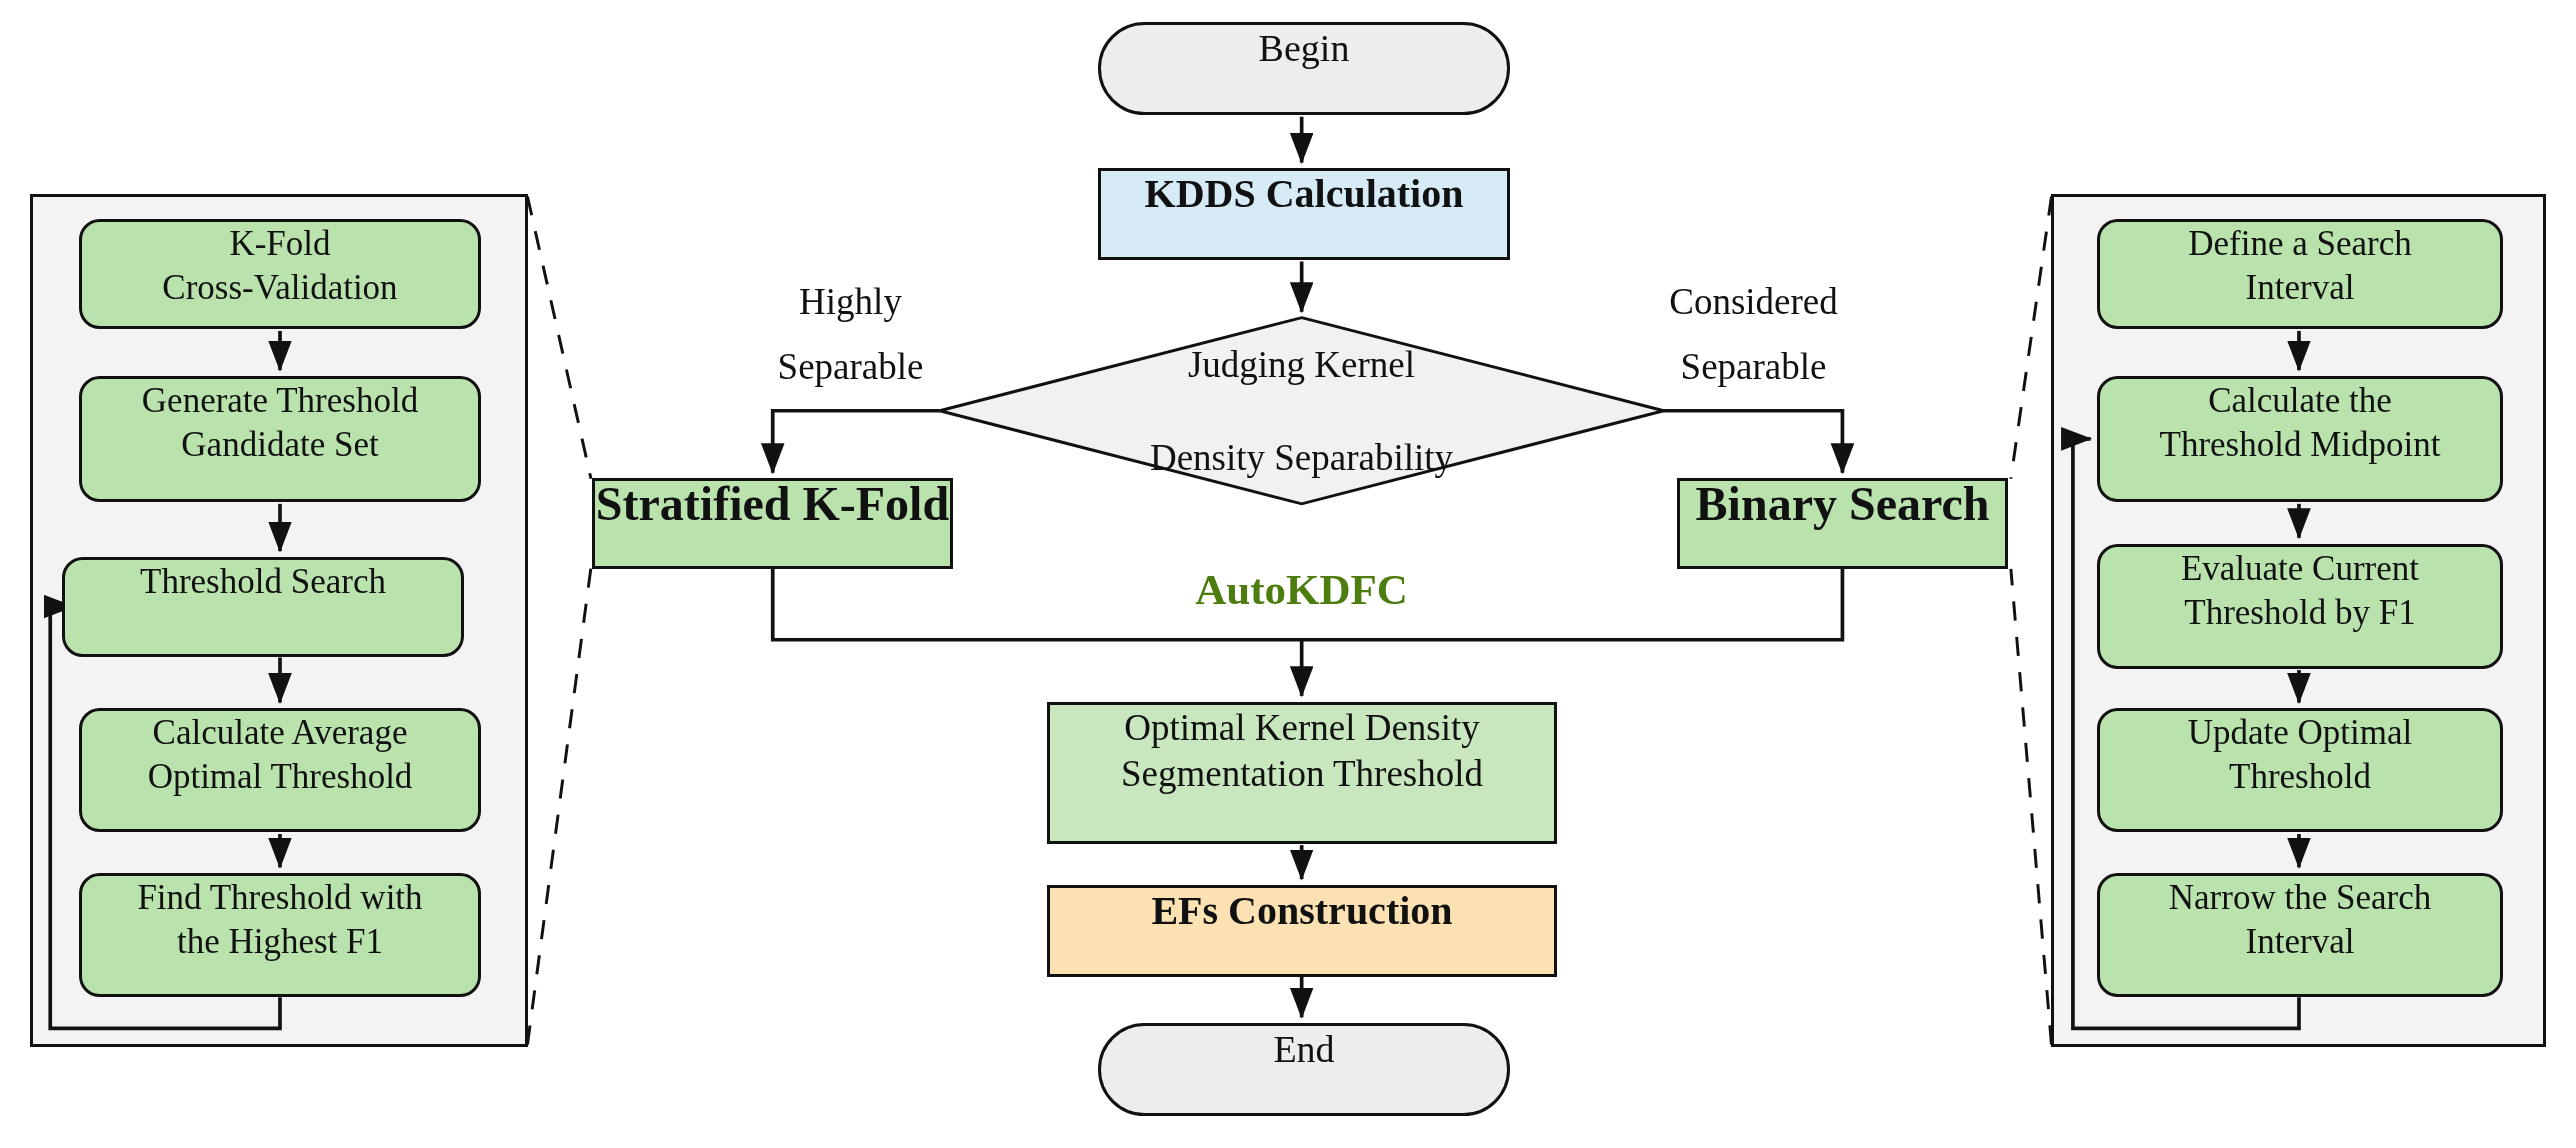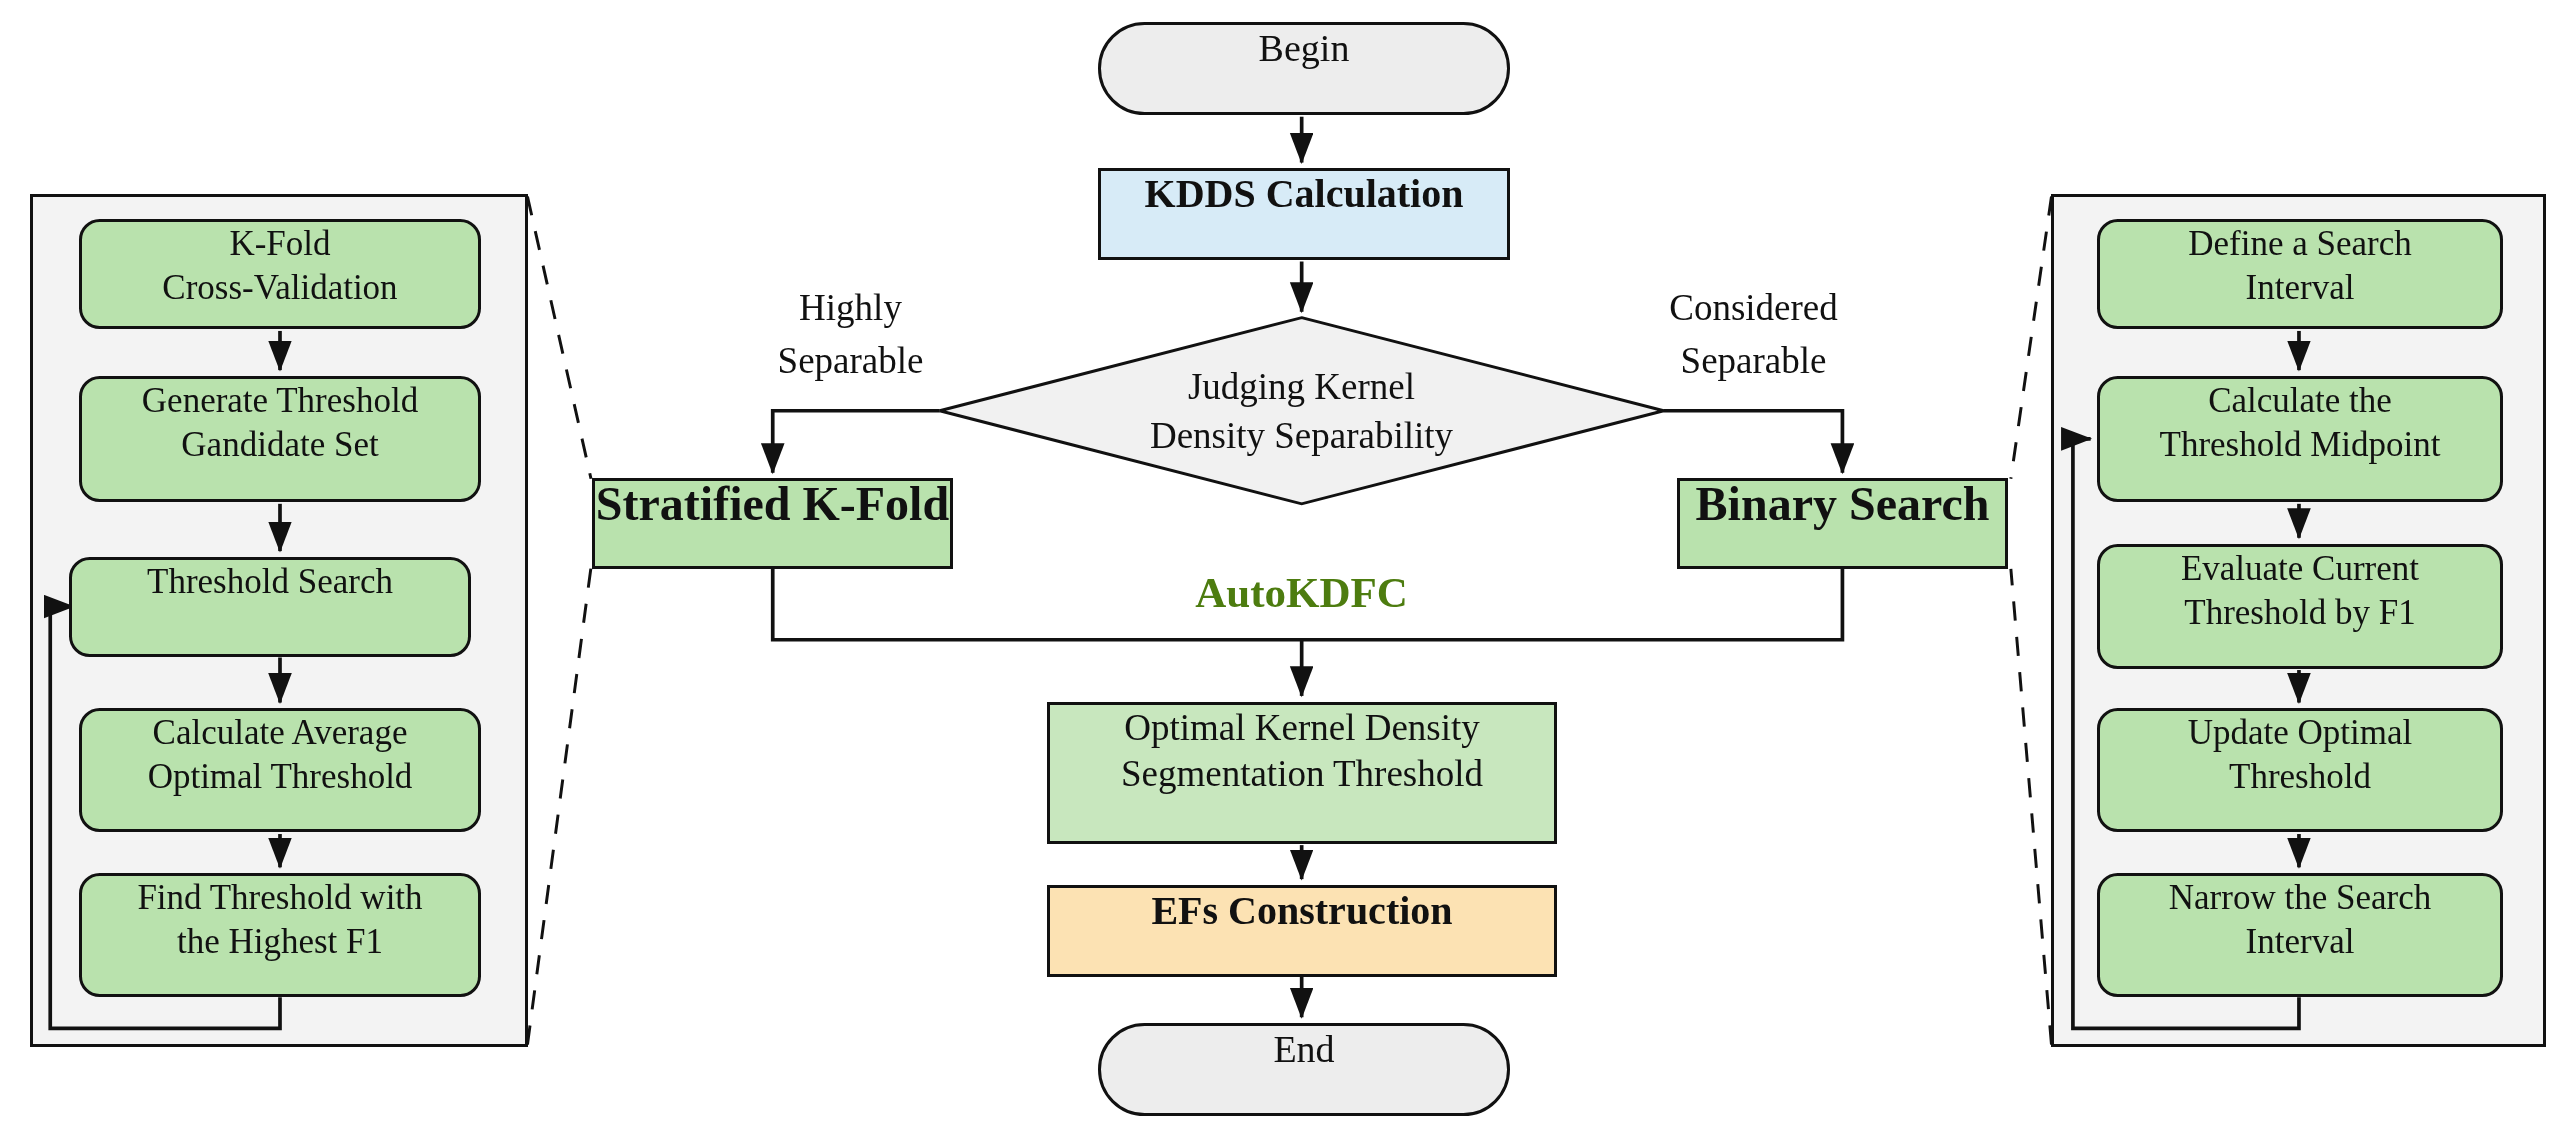--- a/index.html
+++ b/index.html
@@ -29,21 +29,21 @@
   .proc-blue{background:#d7ebf7;font-weight:bold;font-size:40px;}
   .proc-green{background:#b9e2ad;font-weight:bold;font-size:48px;}
   .proc-green-lt{background:#c8e7be;font-size:37px;}
   .proc-orange{background:#fce2b3;font-weight:bold;font-size:40px;}
   .step{
     background:#b9e2ad;border-radius:20.7px;
     font-size:35px;line-height:44px;border-width:3px;
   }
   .float-label{
     position:absolute;z-index:3;
-    display:flex;flex-direction:column;align-items:center;justify-content:center;
+    display:flex;flex-direction:column;align-items:center;justify-content:space-between;
     text-align:center;font-size:37px;line-height:53px;
   }
   .decision-label{font-size:37px;line-height:49px;}
   .algo-label{color:#4d7c0f;font-weight:bold;font-size:43px;}
 </style>
 </head>
 <body>
 
 <div class="canvas">
 
@@ -143,21 +143,21 @@
   </div>
 
   <div class="node step" style="left:79px;top:219px;width:402px;height:110px;">
     <span class="line">K-Fold</span>
     <span class="line">Cross-Validation</span>
   </div>
   <div class="node step" style="left:79px;top:376px;width:402px;height:126px;">
     <span class="line">Generate Threshold</span>
     <span class="line">Gandidate Set</span>
   </div>
-  <div class="node step" style="left:69px;top:557px;width:402px;height:100px;">
+  <div class="node step" style="left:62px;top:557px;width:402px;height:100px;">
     <span class="line">Threshold Search</span>
 
   </div>
   <div class="node step" style="left:79px;top:708px;width:402px;height:124px;">
     <span class="line">Calculate Average</span>
     <span class="line">Optimal Threshold</span>
   </div>
   <div class="node step" style="left:79px;top:873px;width:402px;height:124px;">
     <span class="line">Find Threshold with</span>
     <span class="line">the Highest F1</span>

